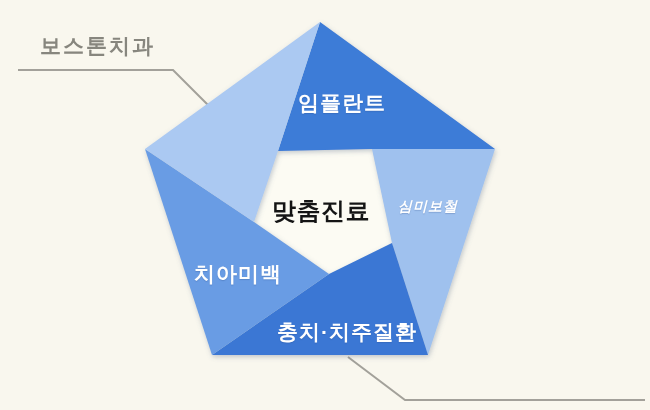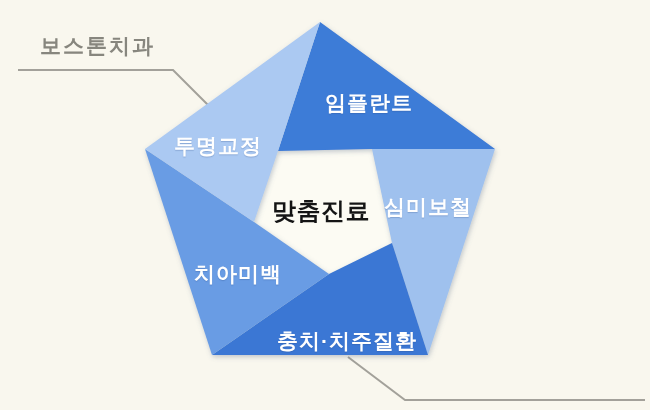--- a/index.html
+++ b/index.html
@@ -16,23 +16,23 @@
   .stage svg{position:absolute;left:0;top:0;}
   .lbl{
     position:absolute;
     transform:translate(-50%,-50%);
     white-space:nowrap;
     font-weight:bold;
     color:#ffffff;
     letter-spacing:1px;
     text-shadow:0 1px 1px rgba(40,70,130,0.25);
   }
-  .lbl-implant      {left:369px;top:103px;font-size:21px;}
-  .lbl-aesthetic    {left:428px;top:207px;font-size:21px;}
-  .lbl-cavity       {left:347px;top:341px;font-size:21px;}
+  .lbl-implant      {left:342px;top:103px;font-size:21px;}
+  .lbl-aesthetic    {left:428px;top:207px;font-size:14px;font-style:italic;}
+  .lbl-cavity       {left:347px;top:332px;font-size:21px;}
   .lbl-whitening    {left:238px;top:274px;font-size:21px;font-family:Liberation Serif, serif;}
   .lbl-clearalign   {left:218px;top:146px;font-size:21px;}
   .center-text{
     position:absolute;left:321px;top:211px;
     transform:translate(-50%,-50%);
     text-align:center;color:#141414;
     font-weight:bold;line-height:1.3;
     letter-spacing:0.5px;white-space:nowrap;
   }
   .center-text .l1{font-size:24px;}
@@ -74,19 +74,18 @@
       <polygon points="145,149 320,22 278,151 254,222" fill="#abc9f2"></polygon>
     </g>
   </svg>
 
   <div class="clinic-name">보스톤치과</div>
 
   <div class="lbl lbl-implant">임플란트</div>
   <div class="lbl lbl-aesthetic">심미보철</div>
   <div class="lbl lbl-cavity">충치·치주질환</div>
   <div class="lbl lbl-whitening">치아미백</div>
-  <div class="lbl lbl-clearalign">투명교정</div>
 
   <div class="center-text">
     <div class="l1">맞춤진료</div>
   </div>
 
 </div>
 
 </body></html>

